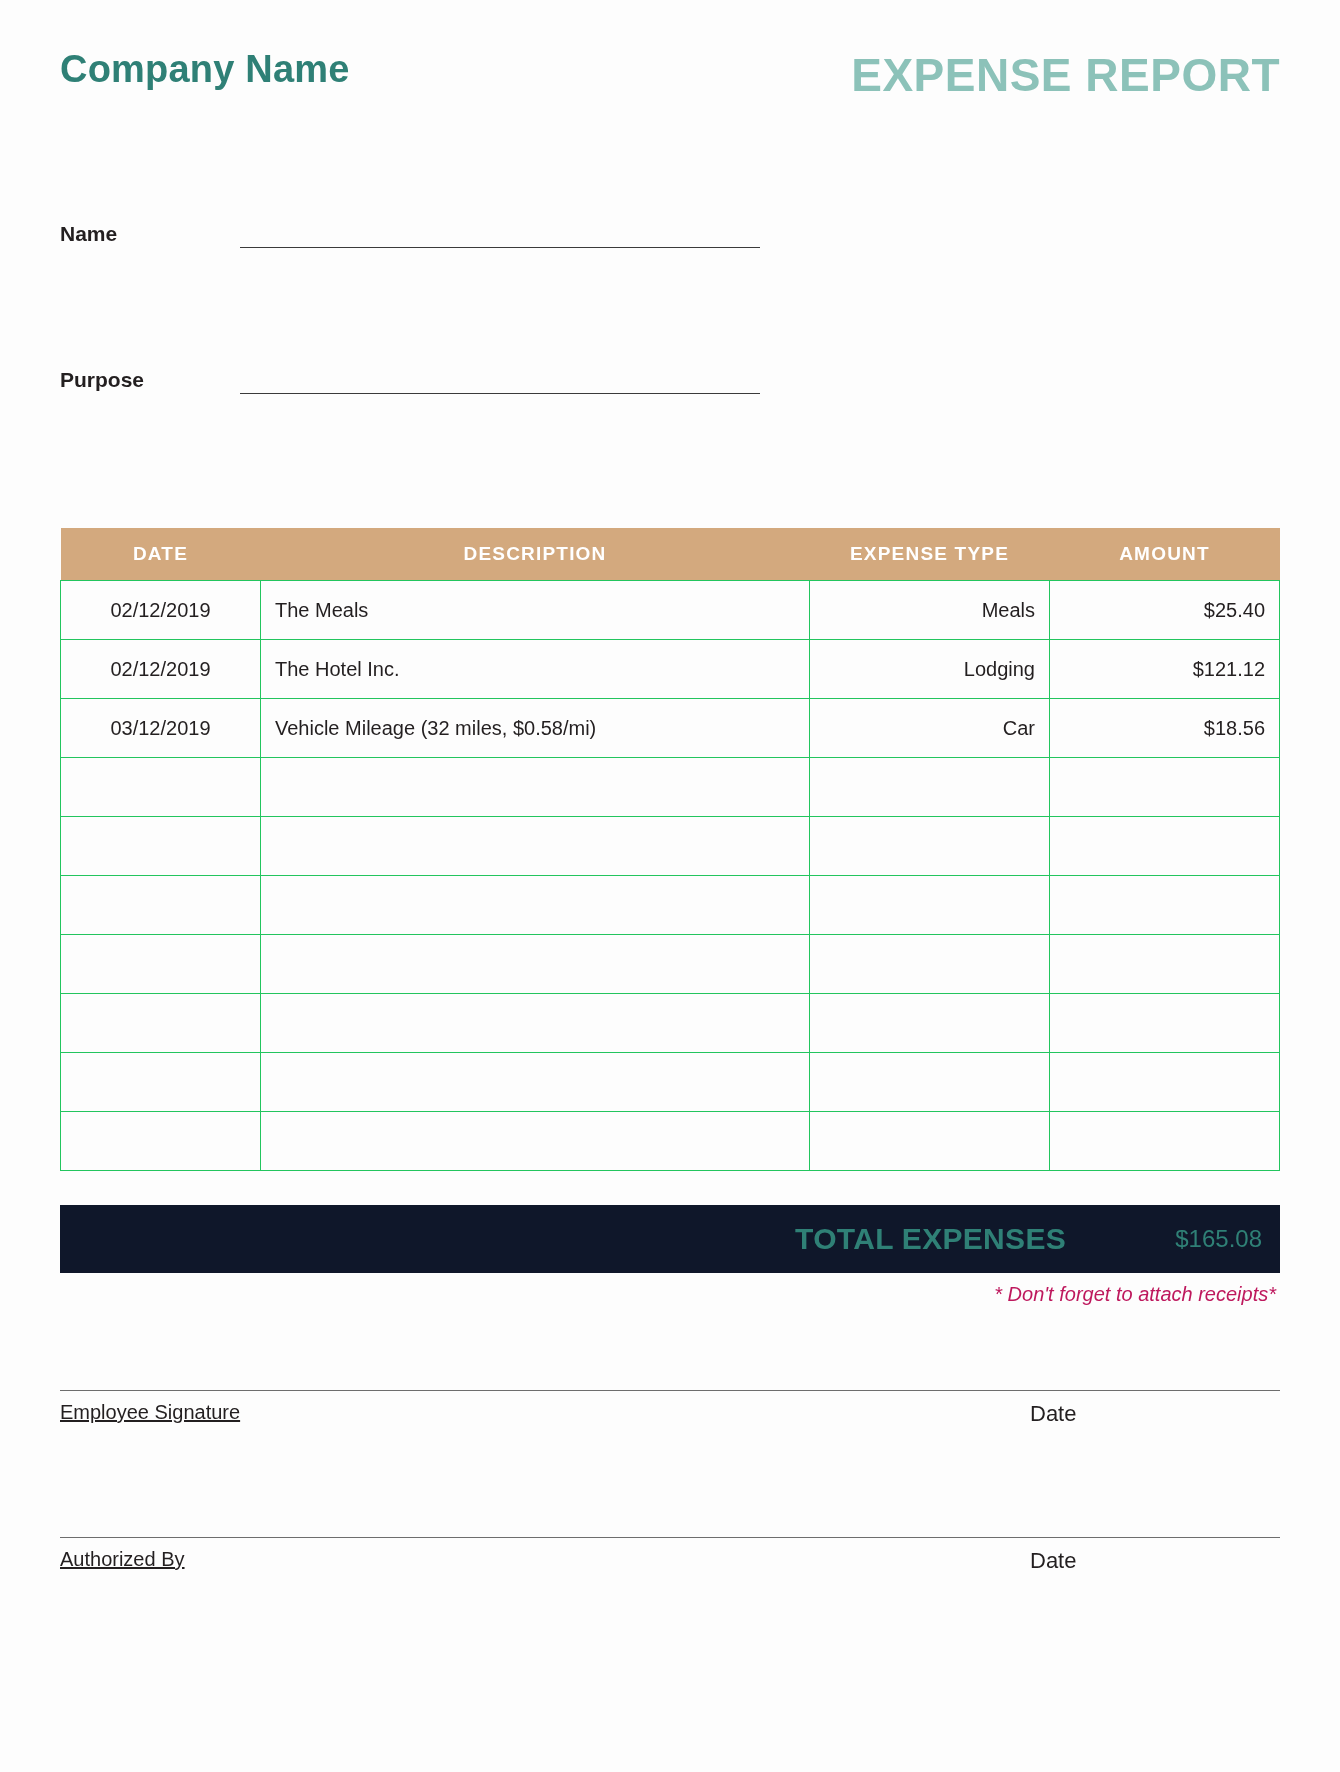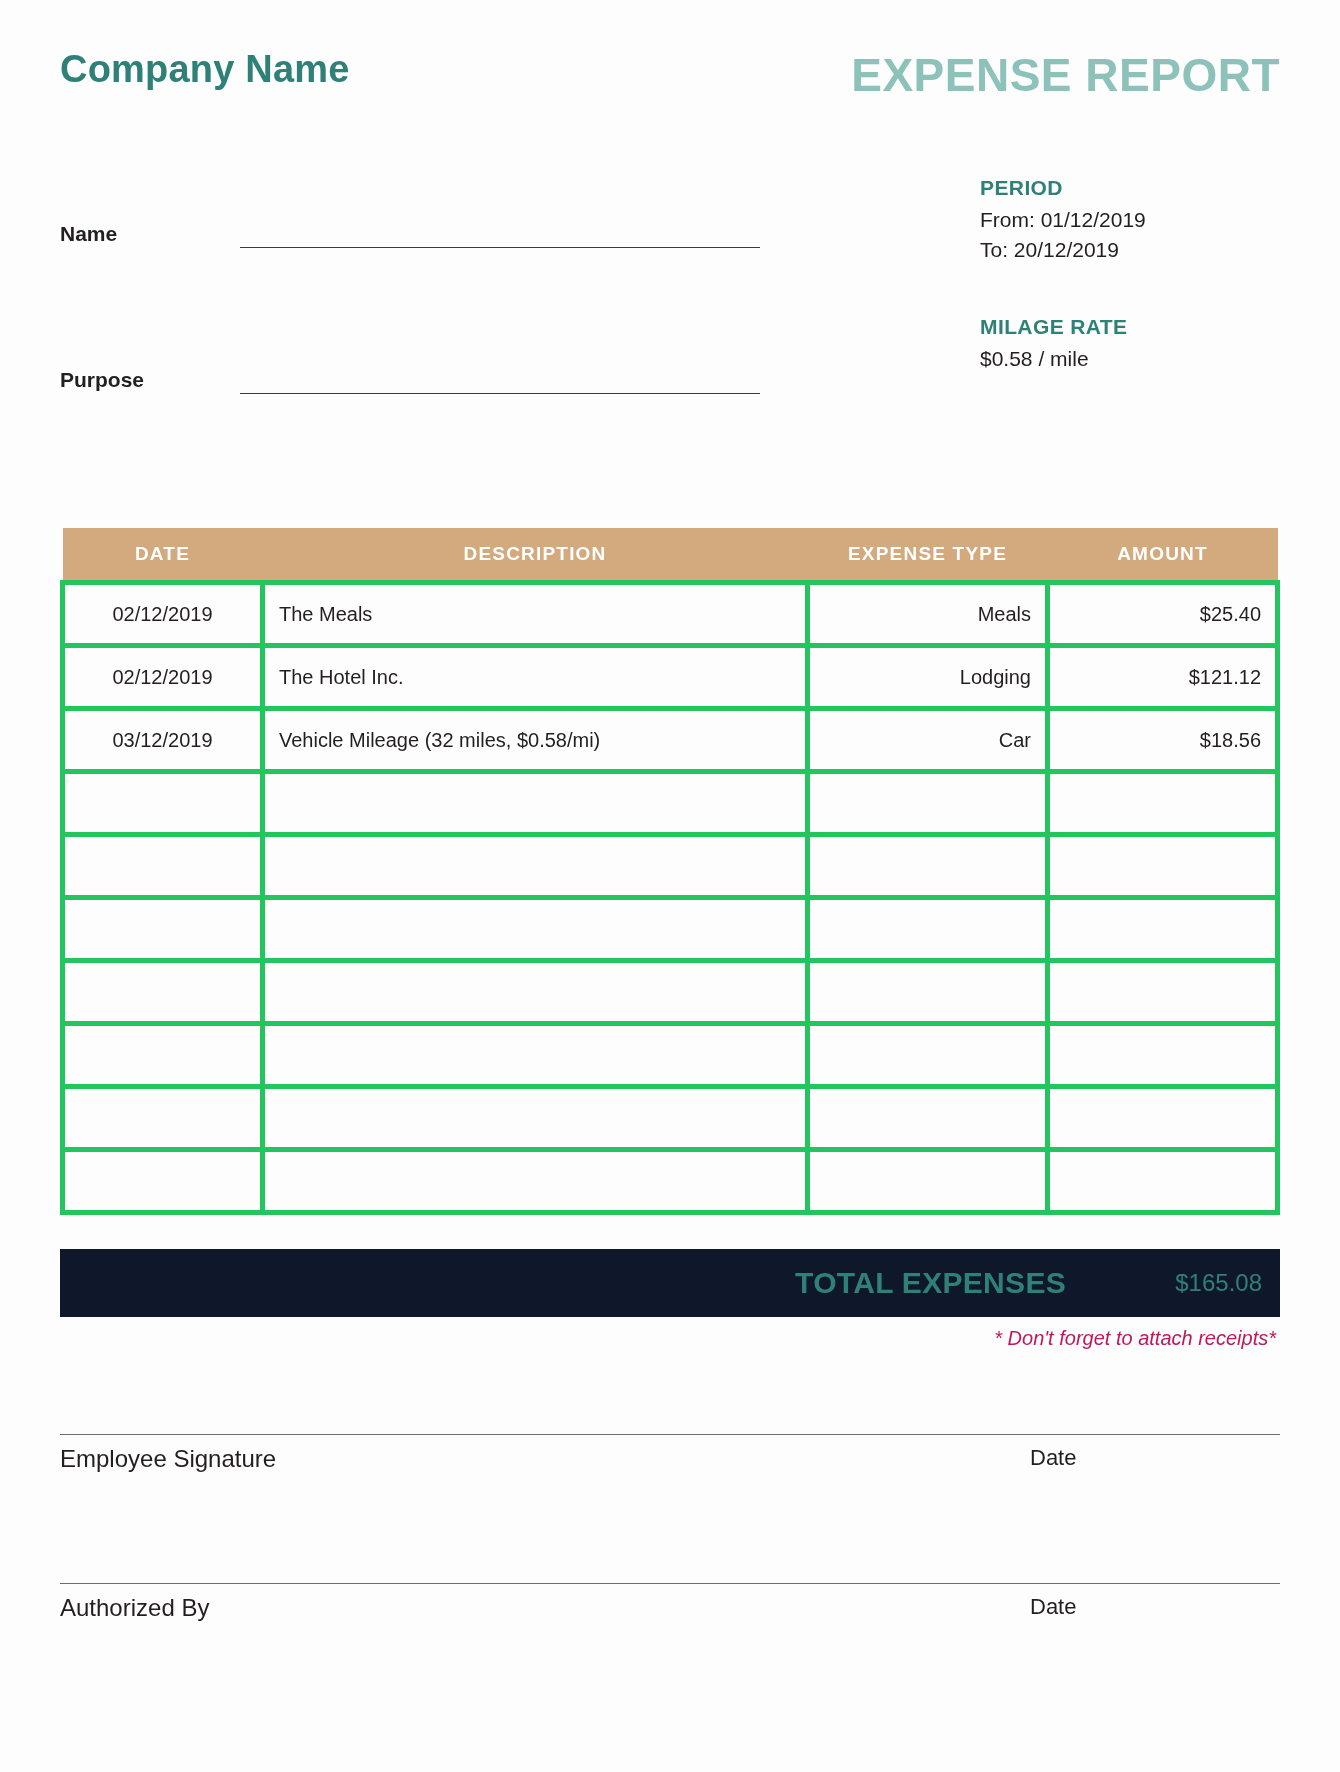--- a/index.html
+++ b/index.html
@@ -108,21 +108,21 @@
     background: #d3a97e;
     color: #ffffff;
     font-size: 19px;
     font-weight: bold;
     letter-spacing: 1.2px;
     padding: 15px 0;
     text-align: center;
     border: none;
   }
   table.expenses td {
-    border: 5px solid #22c55e;
+    border: 1px solid #22c55e;
     height: 58px;
     font-size: 20px;
     color: #231f20;
     padding: 0 14px;
     vertical-align: middle;
   }
   .col-date { width: 200px; text-align: center; }
   .col-desc { width: auto; text-align: left; }
   .col-type { width: 240px; text-align: center; }
   .col-amt  { width: 230px; text-align: right; }
@@ -171,22 +171,23 @@
     margin-top: 84px;
   }
   .sig-block {
     border-top: 1.5px solid #6d6d6d;
     padding-top: 10px;
     display: flex;
     justify-content: space-between;
     margin-bottom: 110px;
   }
   .sig-label {
-    font-size: 24px;
-    color: #231f20;
+    font-size: 20px;
+    color: #231f20;
+    text-decoration: underline;
   }
   .sig-date {
     font-size: 22px;
     color: #231f20;
     width: 250px;
   }
 
   
   .footer {
     position: absolute;
@@ -221,30 +222,20 @@
       <div class="field-row">
         <div class="field-label">Name</div>
         <div class="field-line"></div>
       </div>
       <div class="field-row">
         <div class="field-label">Purpose</div>
         <div class="field-line"></div>
       </div>
     </div>
 
-    <div class="meta-right">
-      <div class="meta-heading">PERIOD</div>
-      <div class="meta-text">From: 01/12/2019</div>
-      <div class="meta-text">To: 20/12/2019</div>
-
-      <div class="meta-group-2">
-        <div class="meta-heading">MILAGE RATE</div>
-        <div class="meta-text">$0.58 / mile</div>
-      </div>
-    </div>
   </div>
 
   <div class="table-wrap">
     <table class="expenses">
       <colgroup>
         <col class="col-date">
         <col class="col-desc">
         <col class="col-type">
         <col class="col-amt">
       </colgroup>

